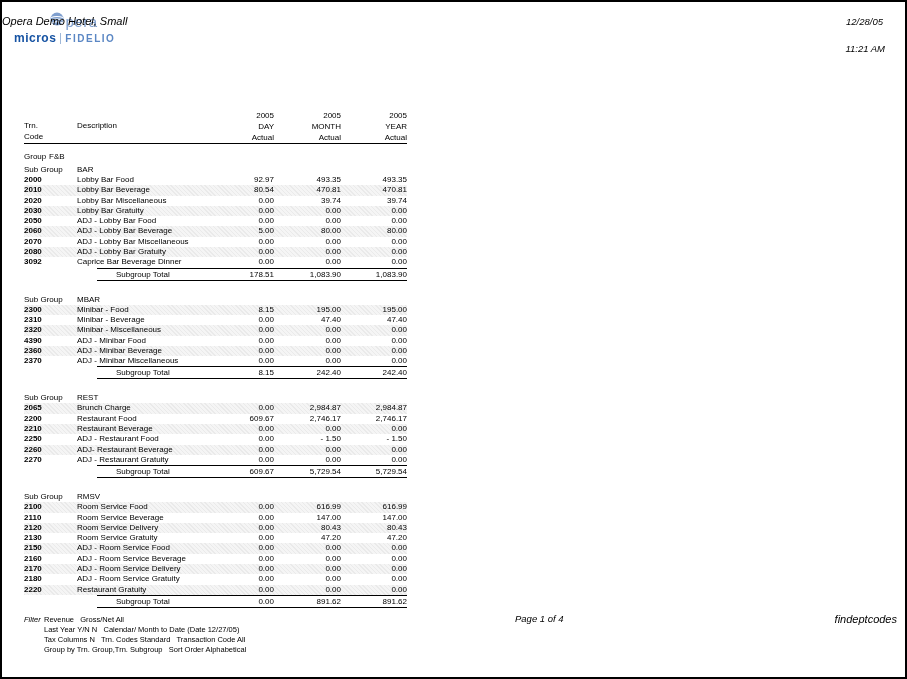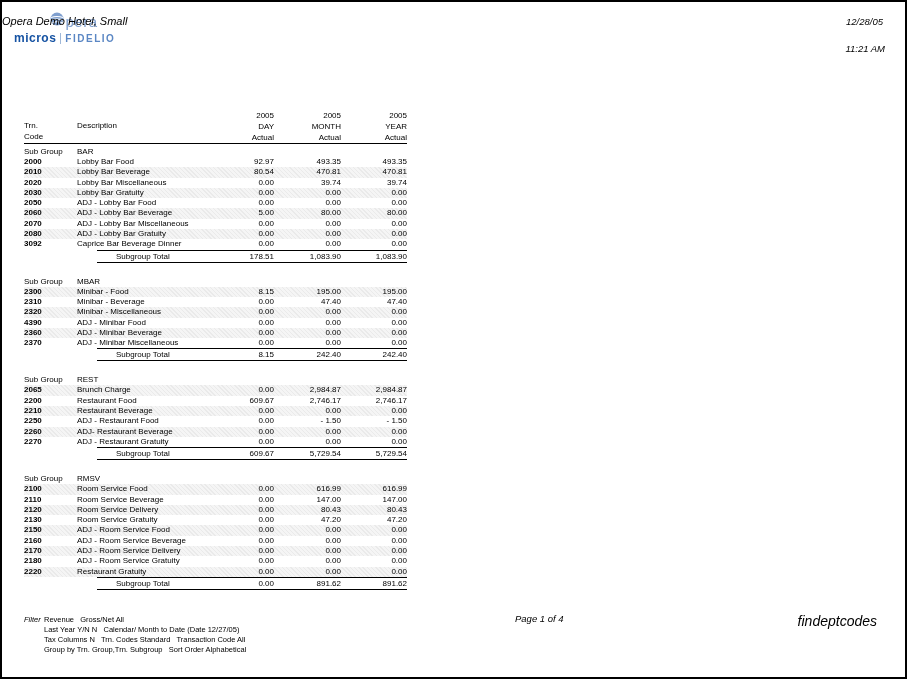--- a/index.html
+++ b/index.html
@@ -58,21 +58,21 @@
   .total-row { position:relative; margin-left:73px; height:11px; line-height:11px;
     border-top:1px solid #000; border-bottom:1px solid #000; }
   .total-row span { position:absolute; white-space:nowrap; }
   .t-label { left:19px; }
   
   .filter-block { position:absolute; left:22px; top:613px; font-size:7.5px; }
   .filter-label { position:absolute; left:0; top:0; font-style:italic; }
   .filter-lines { margin-left:20px; }
   .filter-lines div { height:10px; line-height:10px; white-space:pre; }
   .page-indicator { position:absolute; left:513px; top:611px; font-size:9.5px; font-style:italic; }
-  .report-code { position:absolute; right:28px; top:611px; font-size:14px; font-style:italic; }
+  .report-code { position:absolute; right:8px; top:611px; font-size:11px; font-style:italic; }
 </style>
 </head>
 <body>
 
 <div class="page">
 
   <div class="logo-block">
     <div class="opera-line">
       <span class="opera-icon">
         <svg width="14" height="14" viewBox="0 0 14 14">
@@ -110,20 +110,24 @@
         <div>MONTH</div>
         <div>Actual</div>
       </div>
       <div class="th-num th-year">
         <div>2005</div>
         <div>YEAR</div>
         <div>Actual</div>
       </div>
     </div>
 
+    <div class="group-line">
+      <span class="grp-label">Group</span>
+      <span class="grp-value">F&amp;B</span>
+    </div>
 
     <div class="sections">
   <div class="section">
     <div class="subgroup-line">
       <span class="sg-label">Sub Group</span>
       <span class="sg-name">BAR</span>
     </div>
     <div class="section-rows">
   <div class="row">
     <span class="c-code">2000</span>

